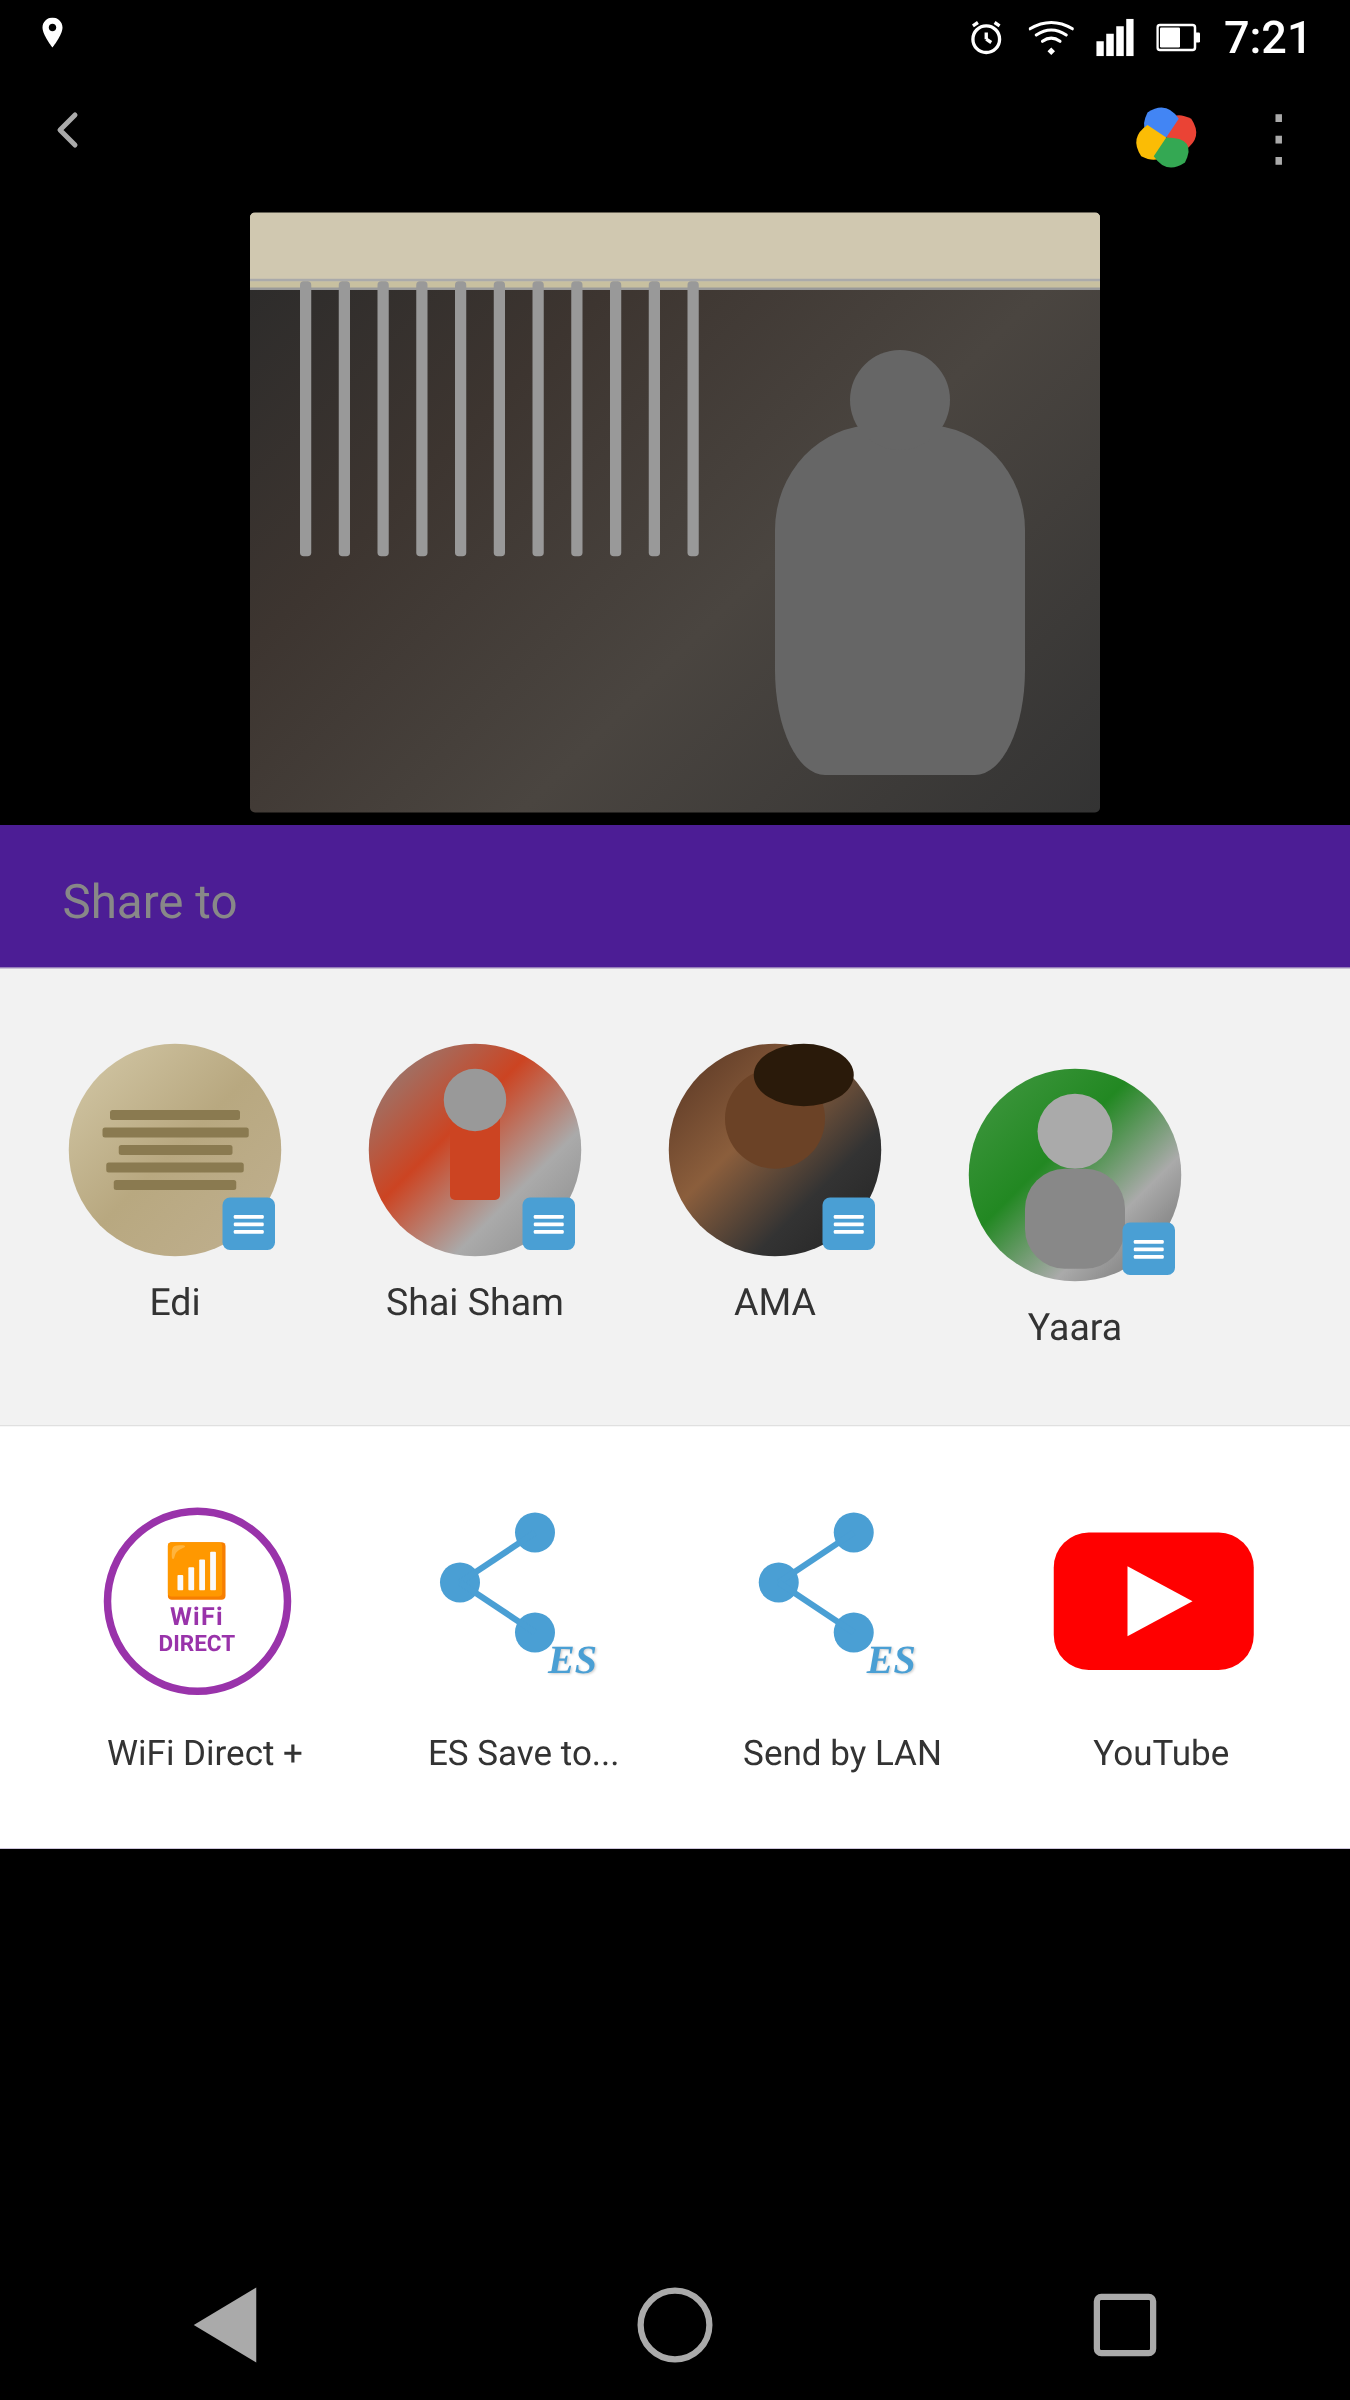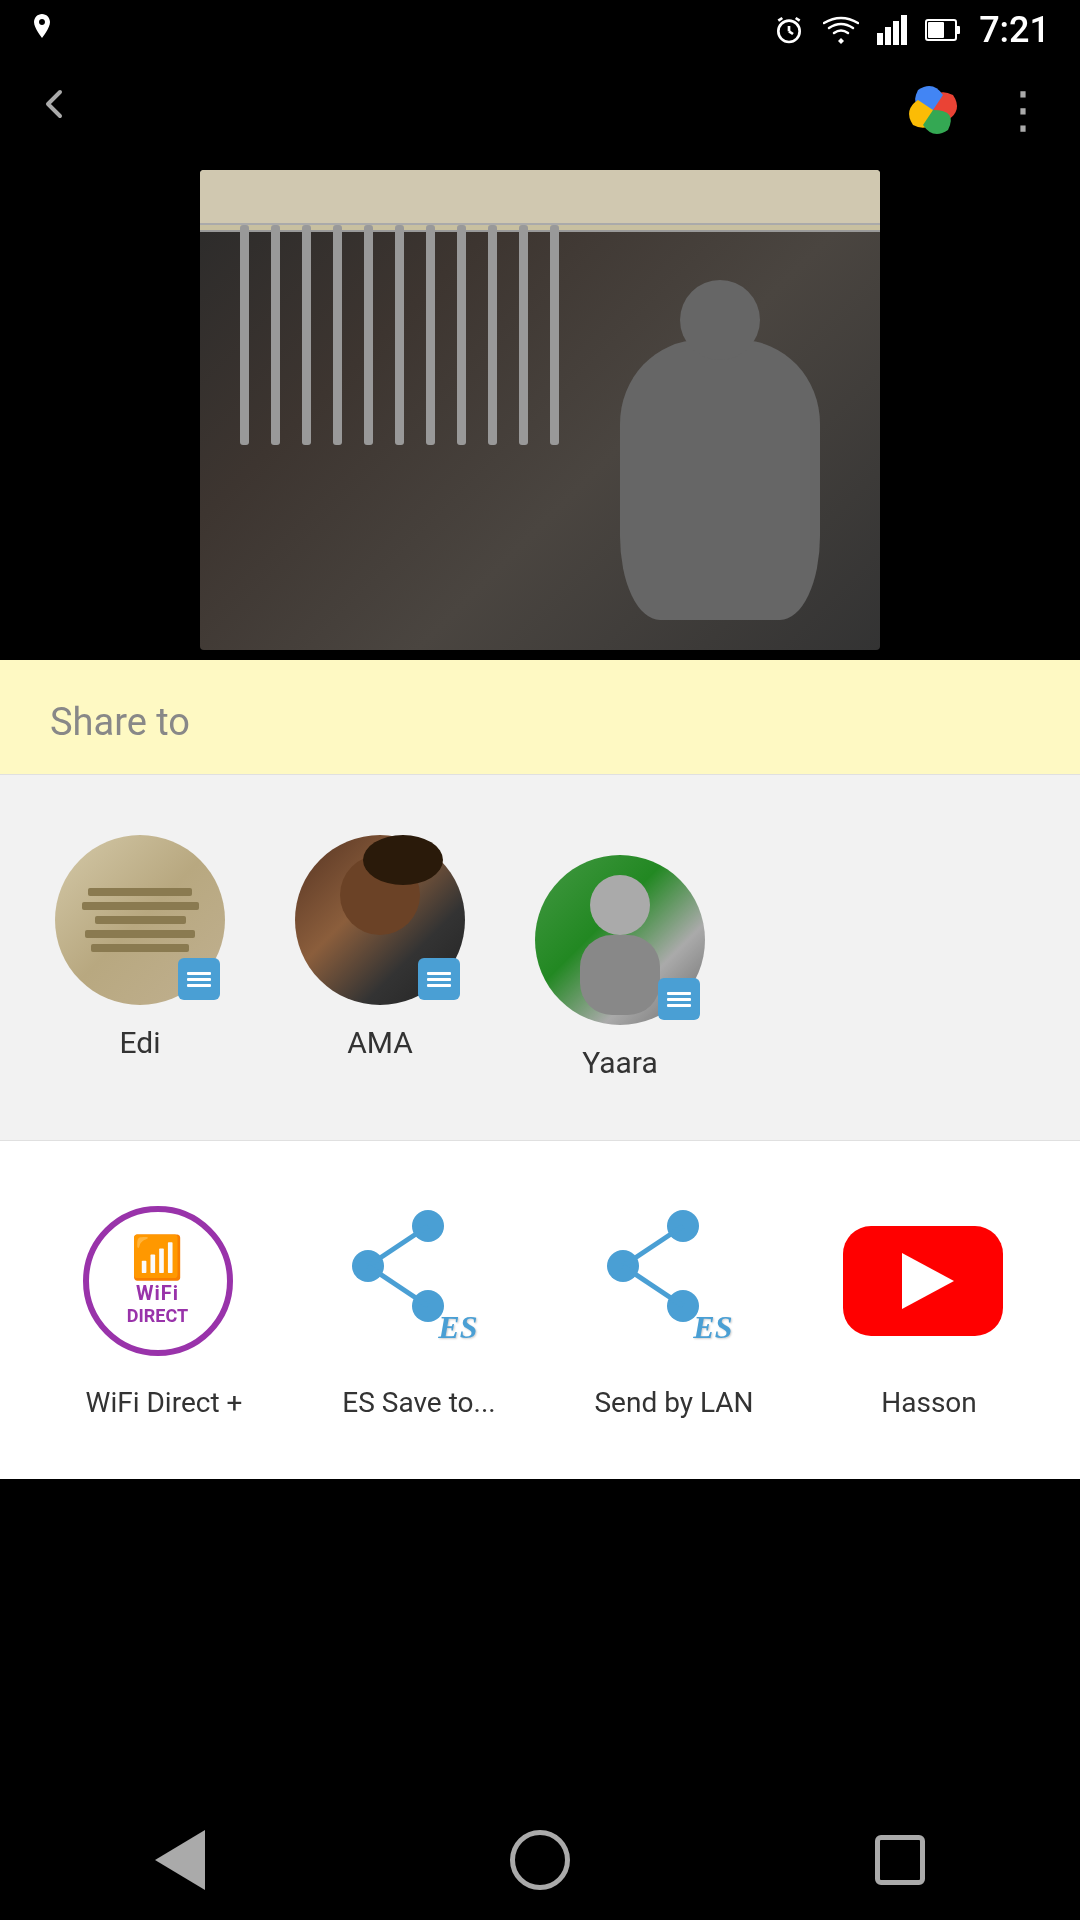--- a/index.html
+++ b/index.html
@@ -77,21 +77,21 @@
       position: absolute;
       top: 0; left: 0; right: 0;
       height: 60px;
       background: #c8c0a0;
       border-bottom: 2px solid #999;
     }
 
     
     .share-panel {
       width: 100%;
-      background: #fef9c3;
+      background: #4c1d95;
       padding: 0;
     }
     .share-header {
       padding: 40px 50px 30px;
       border-bottom: 1px solid #e0e0e0;
     }
     .share-title {
       font-size: 38px;
       color: #888;
       font-weight: 400;
@@ -437,20 +437,38 @@
                 <div class="badge-line"></div>
                 <div class="badge-line"></div>
                 <div class="badge-line"></div>
               </div>
           </div>
         </div>
         <span class="contact-name">Edi</span>
       </div>
 
 
+      <div class="contact-item">
+        <div class="contact-avatar-wrapper">
+          <div class="contact-avatar avatar-shai">
+            <div style="width:100%;height:100%;display:flex;align-items:center;justify-content:center;">
+              <div style="width:40px;height:80px;background:#cc4422;border-radius:4px;"></div>
+              <div style="position:absolute;top:20px;left:50%;transform:translateX(-50%);width:50px;height:50px;background:#999;border-radius:50%;"></div>
+            </div>
+          </div>
+          <div class="message-badge">
+            <div class="message-badge-icon">
+                <div class="badge-line"></div>
+                <div class="badge-line"></div>
+                <div class="badge-line"></div>
+              </div>
+          </div>
+        </div>
+        <span class="contact-name">Shai Sham</span>
+      </div>
 
       <div class="contact-item">
         <div class="contact-avatar-wrapper">
           <div class="contact-avatar avatar-ama">
             <div style="width:100%;height:100%;display:flex;align-items:center;justify-content:center;">
               <div style="position:absolute;top:20px;left:50%;transform:translateX(-50%);width:80px;height:80px;background:#6b4226;border-radius:50%;"></div>
               <div style="position:absolute;top:0;left:40%;width:80px;height:50px;background:#2a1a0a;border-radius:50%;"></div>
             </div>
           </div>
           <div class="message-badge">
@@ -529,21 +547,21 @@
         </div>
         <span class="app-name">Send by LAN</span>
       </div>
 
       <div class="app-item">
         <div class="app-icon-wrapper">
           <div class="youtube-icon">
             <div class="yt-play"></div>
           </div>
         </div>
-        <span class="app-name">Hasson</span>
+        <span class="app-name">YouTube</span>
       </div>
 
     </div>
   </div>
 </div>
 
 <div class="nav-bar">
   <div class="nav-btn">
     <div class="nav-back"></div>
   </div>

